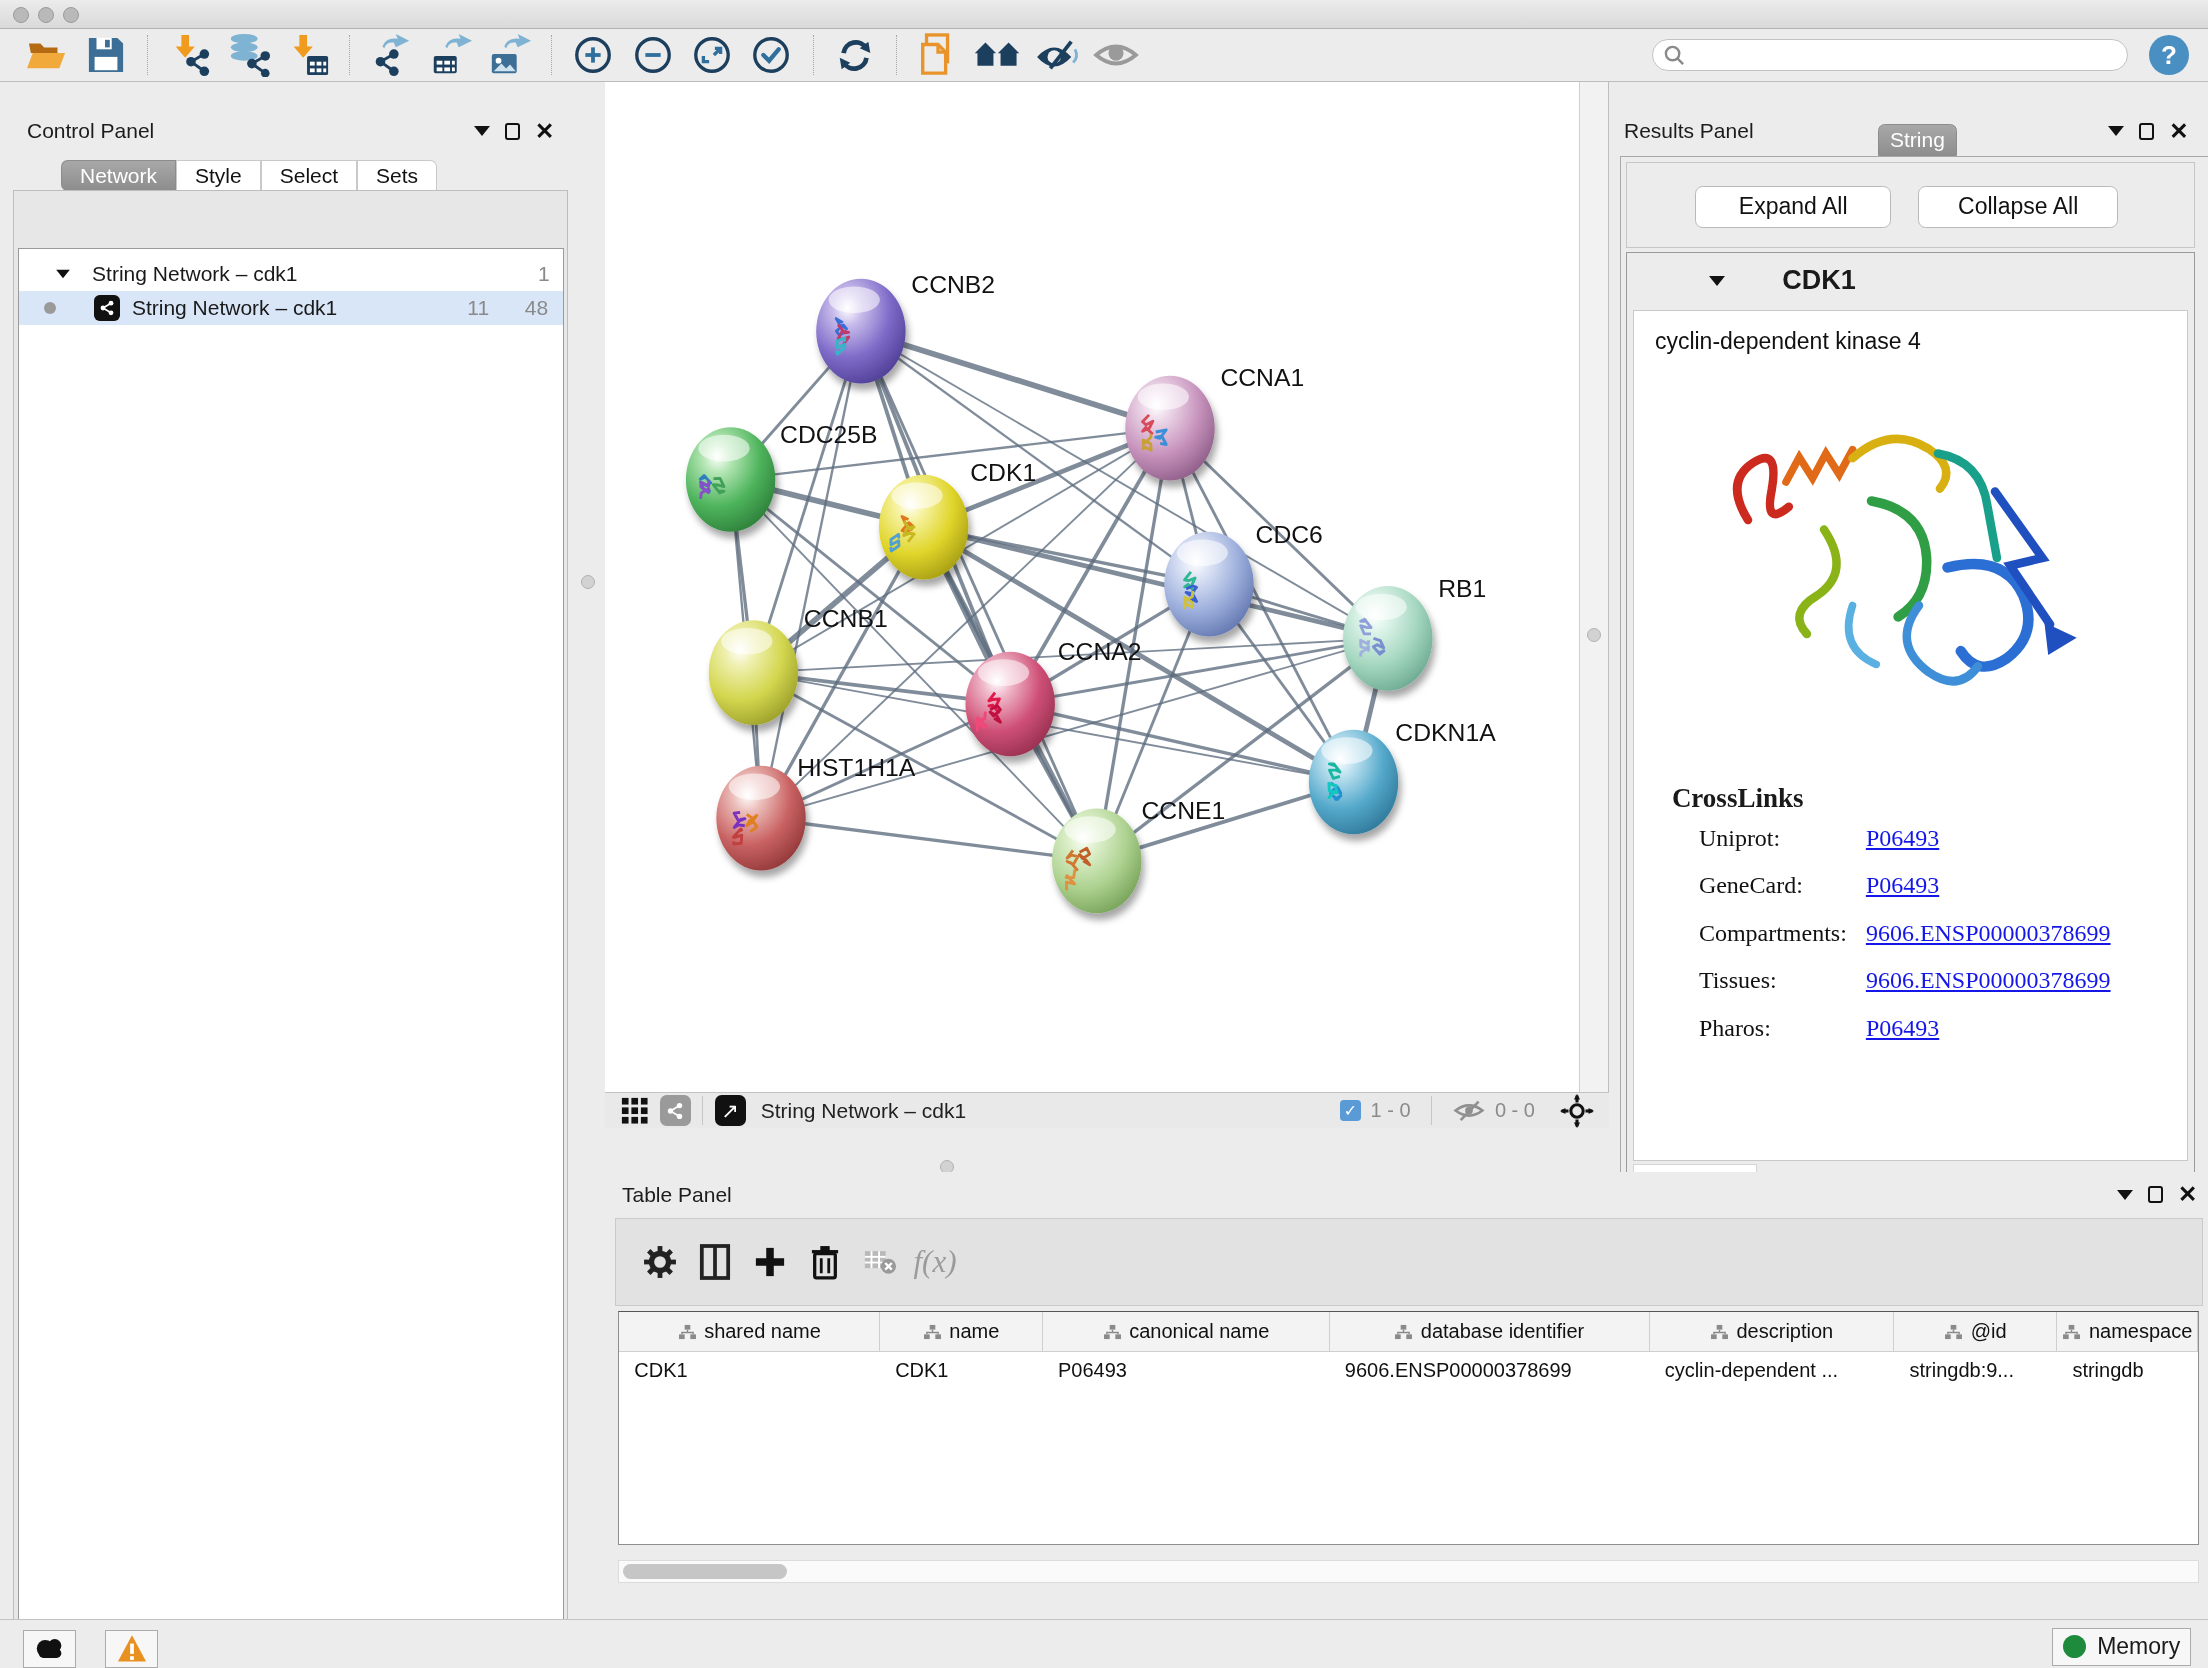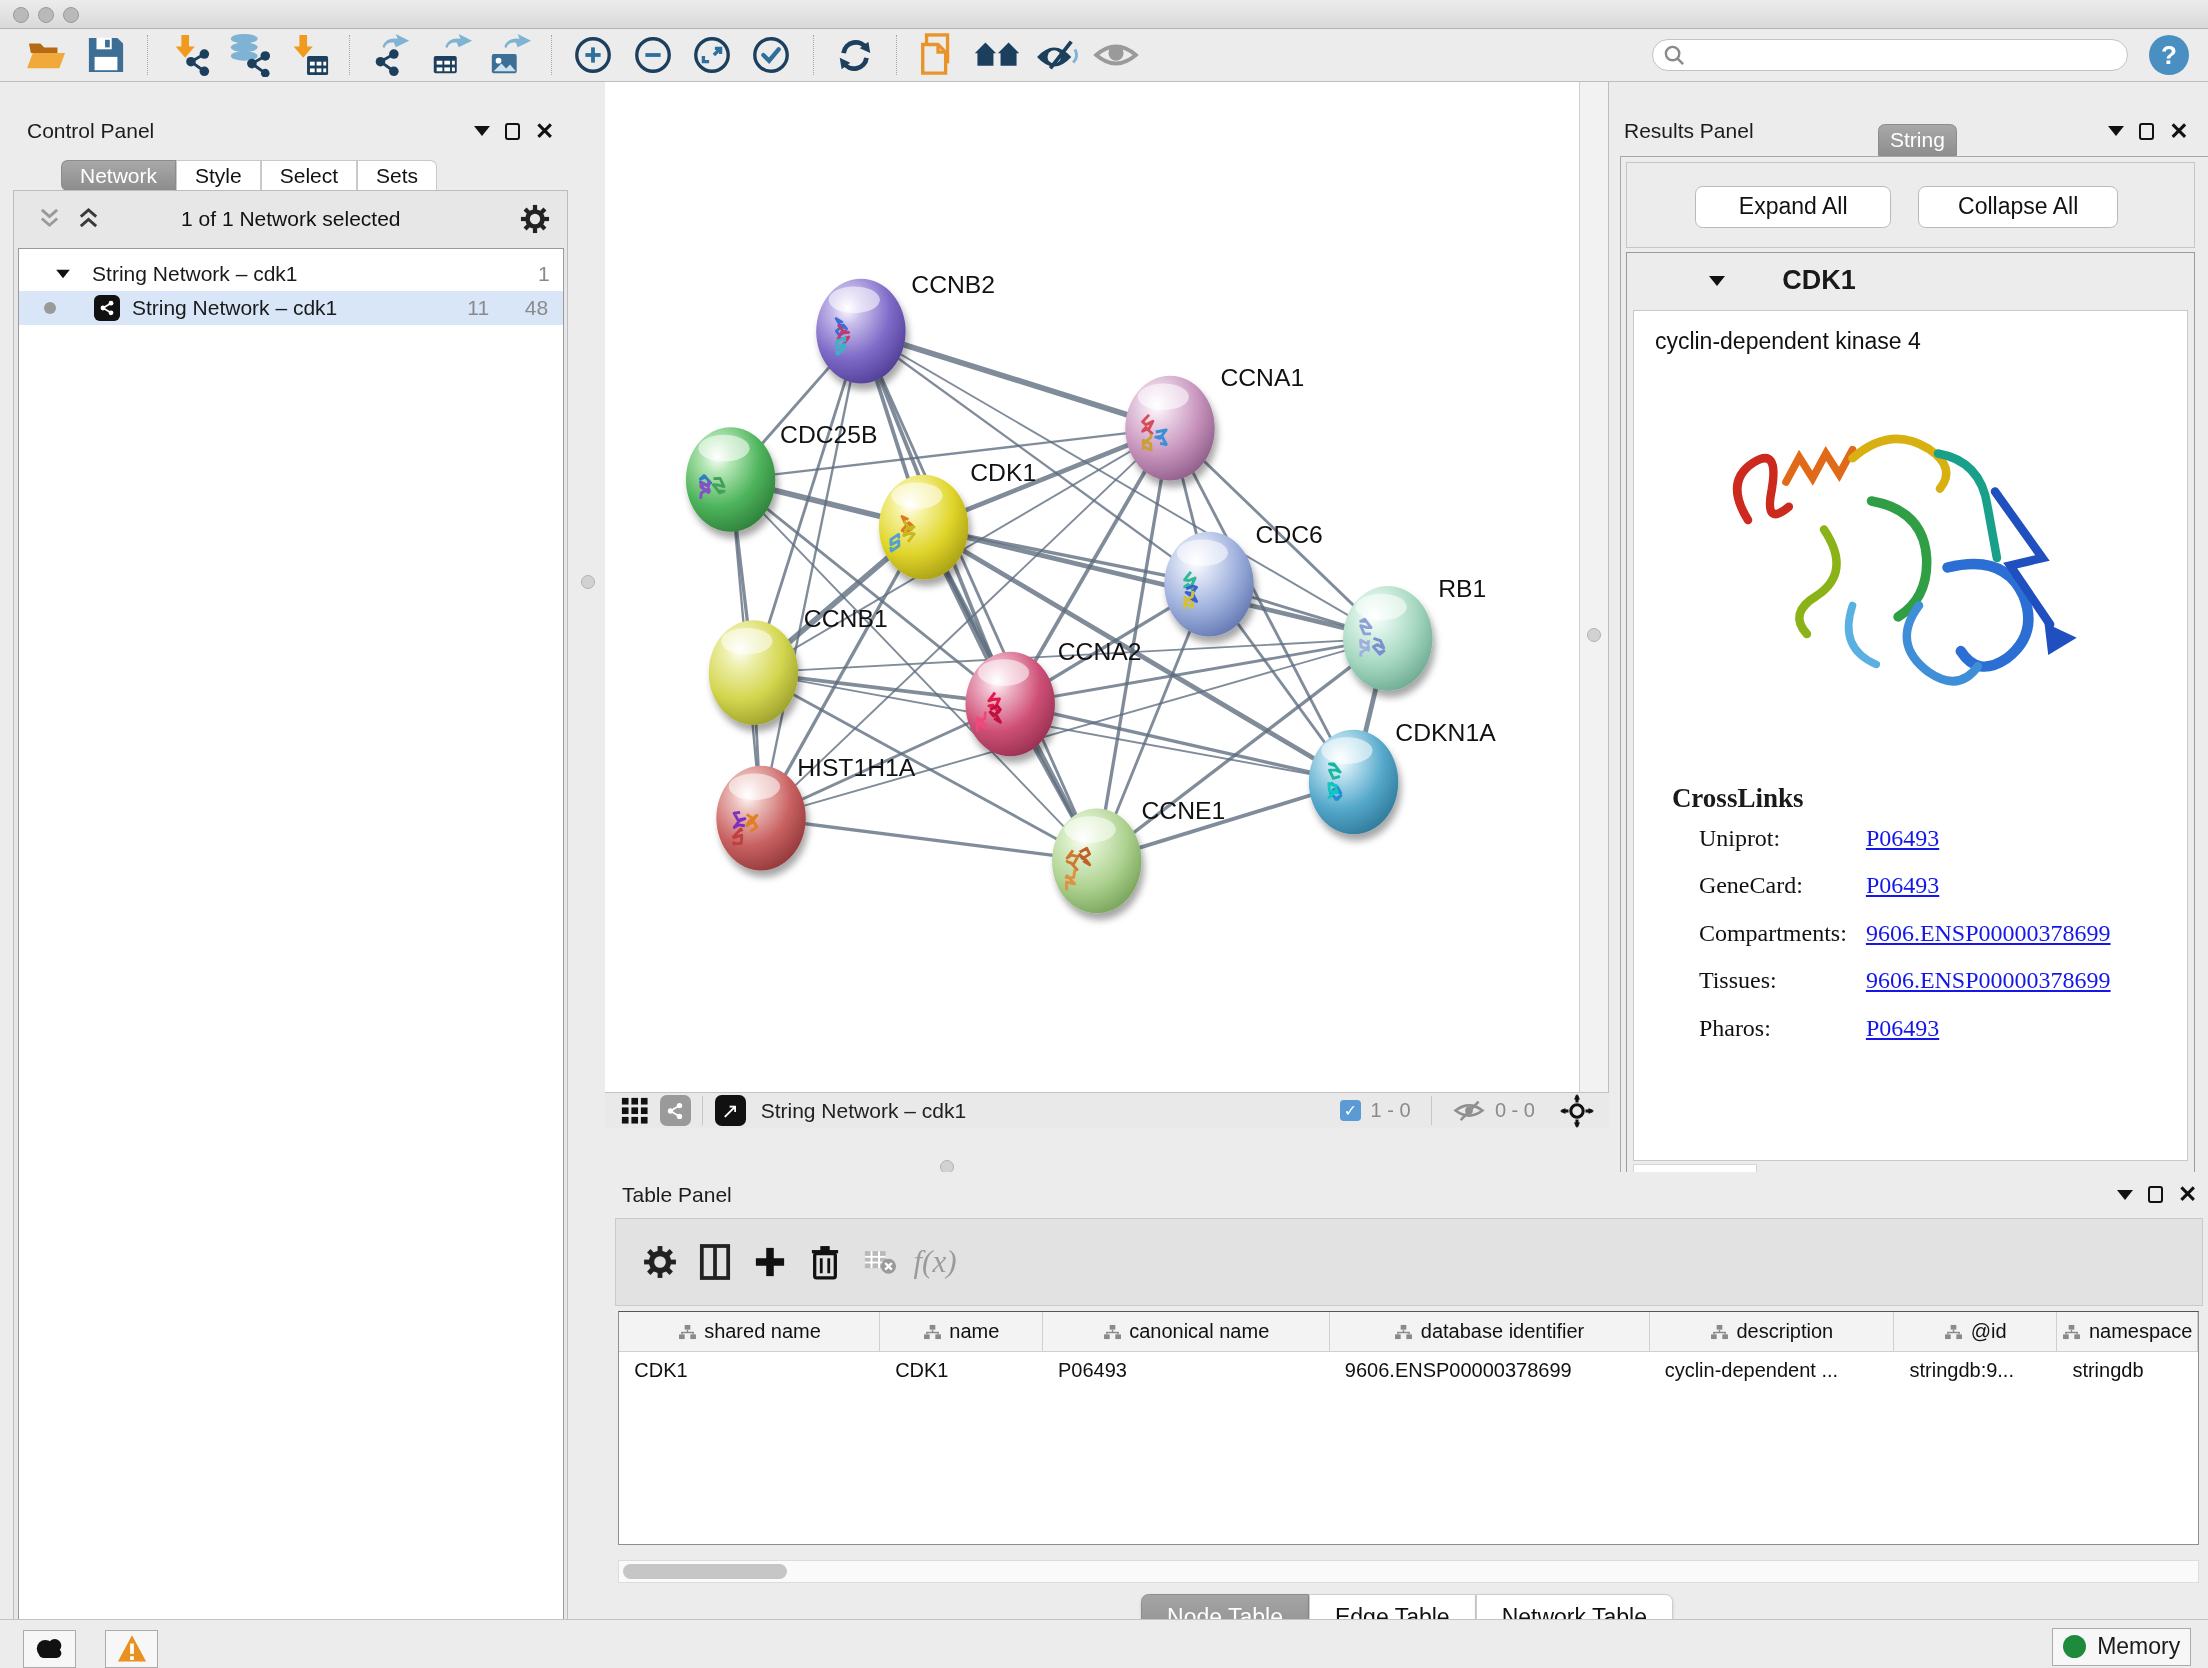--- a/index.html
+++ b/index.html
@@ -322,42 +322,20 @@
       <span class="close-x">✕</span>
     </div>
   </div>
   <div class="tabs-row" id="cp-tabs">
       <div class="tabbtn active first">Network</div>
       <div class="tabbtn">Style</div>
       <div class="tabbtn">Select</div>
       <div class="tabbtn last">Sets</div>
     </div>
   <div class="cp-outer">
-    <div class="cp-subhead">
-      <svg width="25" height="23" viewBox="0 0 26 24" style="margin-left:23px">
-        <path d="M5 3 l8 7 8 -7 M5 12 l8 7 8 -7" fill="none" stroke="#9a9a9a" stroke-width="3"></path>
-      </svg>
-      <svg width="25" height="23" viewBox="0 0 26 24" style="margin-left:13.3px">
-        <path d="M5 10 l8 -7 8 7 M5 20 l8 -7 8 7" fill="none" stroke="#3a3a3a" stroke-width="3"></path>
-      </svg>
-      <span class="cp-status">1 of 1 Network selected</span>
-      <svg width="30" height="30" viewBox="0 0 32 32" style="position:absolute; right:17px">
-        <circle cx="16" cy="16" r="8" fill="none" stroke="#222" stroke-width="5"></circle>
-        <g stroke="#222" stroke-width="4.5">
-          <line x1="16" y1="1" x2="16" y2="7"></line>
-            <line x1="16" y1="25" x2="16" y2="31"></line>
-          <line x1="1" y1="16" x2="7" y2="16"></line>
-            <line x1="25" y1="16" x2="31" y2="16"></line>
-          <line x1="5.4" y1="5.4" x2="9.6" y2="9.6"></line>
-            <line x1="22.4" y1="22.4" x2="26.6" y2="26.6"></line>
-          <line x1="26.6" y1="5.4" x2="22.4" y2="9.6"></line>
-            <line x1="9.6" y1="22.4" x2="5.4" y2="26.6"></line>
-        </g>
-      </svg>
-    </div>
     <div class="cp-list">
       <div class="tree-row" style="top:7.6px">
         <span class="tri-down" style="margin-left:36px; transform:scale(0.85)"></span>
         <span style="margin-left:21px">String Network – cdk1</span>
         <span class="badge-num" style="position:absolute; right:13.3px">1</span>
       </div>
       <div class="tree-row sel" style="top:42px">
         <span class="gray-dot" style="margin-left:25px"></span>
         <span class="share-badge" style="margin-left:38px">
           <svg width="16" height="16" viewBox="0 0 20 20">
@@ -850,25 +828,20 @@
           <div class="td-cell" style="width: 320px;">9606.ENSP00000378699</div>
           <div class="td-cell" style="width: 245px;">cyclin-dependent ...</div>
           <div class="td-cell" style="width: 163px;">stringdb:9...</div>
           <div class="td-cell" style="width: 141px; text-align: center;">stringdb</div>
         </div>
       </div>
   </div>
   <div class="tp-scroll">
     <div class="tp-thumb"></div>
   </div>
-  <div class="tp-tabs" id="tp-tabs">
-      <div class="tp-tab active first">Node Table</div>
-      <div class="tp-tab">Edge Table</div>
-      <div class="tp-tab last">Network Table</div>
-    </div>
 </div>
 
 <div class="statusbar">
   <div class="sb-btn" style="left:23px">
     <svg width="34" height="25" viewBox="0 0 36 26">
       <circle cx="13" cy="13" r="9" fill="#111"></circle>
         <circle cx="23" cy="10" r="7" fill="#111"></circle>
       <rect x="6" y="13" width="24" height="10" rx="5" fill="#111"></rect>
     </svg>
   </div>

